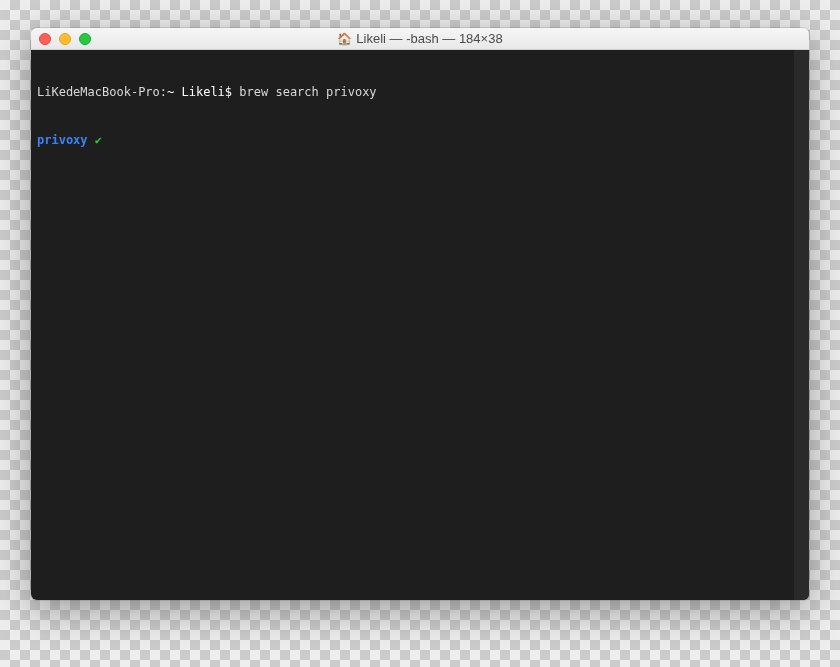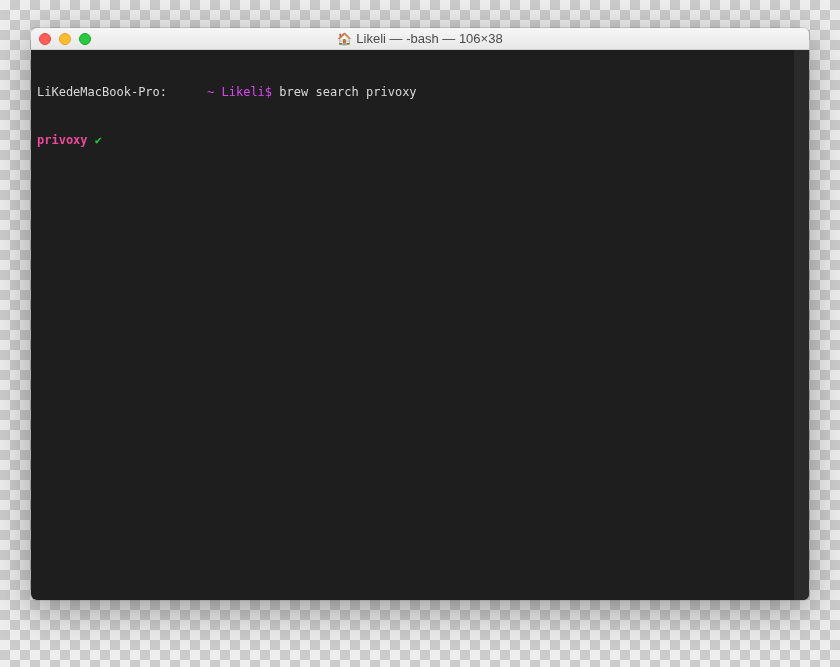--- a/index.html
+++ b/index.html
@@ -77,22 +77,22 @@
       overflow: hidden;
     }
     .scrollbar {
       position: absolute;
       right: 0; top: 0; bottom: 0;
       width: 15px;
       background: #2a2a2a;
     }
     .term-line { display: block; }
     .prompt-host { color: #d8d8d8; margin-top: 46px; }
-    .prompt-path { color: #d946ef; margin-left: 40px; }
-    .result-name { font-weight: bold; color: #ec4899; }
+    .prompt-path { color: #ffffff; }
+    .result-name { font-weight: bold; color: #3b82f6; }
     .checkmark { color: #27c93f; }
     .cursor {
       display: inline-block;
       width: 7px;
       height: 14px;
       background: #c7c7c7;
       vertical-align: text-bottom;
     }
   </style>
 </head>
@@ -100,21 +100,21 @@
 
 <div class="window">
   <div class="titlebar">
     <div class="traffic-lights">
       <div class="tl red"></div>
       <div class="tl yellow"></div>
       <div class="tl green"></div>
     </div>
     <div class="title">
       <span class="home-icon">🏠</span>
-      <span>Likeli — -bash — 106×38</span>
+      <span>Likeli — -bash — 184×38</span>
     </div>
   </div>
   <div class="terminal">
     <span class="term-line"><span class="prompt-host">LiKedeMacBook-Pro:</span><span class="prompt-path">~ Likeli$</span> <span>brew search privoxy</span></span>
     <span class="term-line"><span class="result-name">privoxy</span> <span class="checkmark">✔</span></span>
     <div class="scrollbar"></div>
   </div>
 </div>
 
 </body></html>

